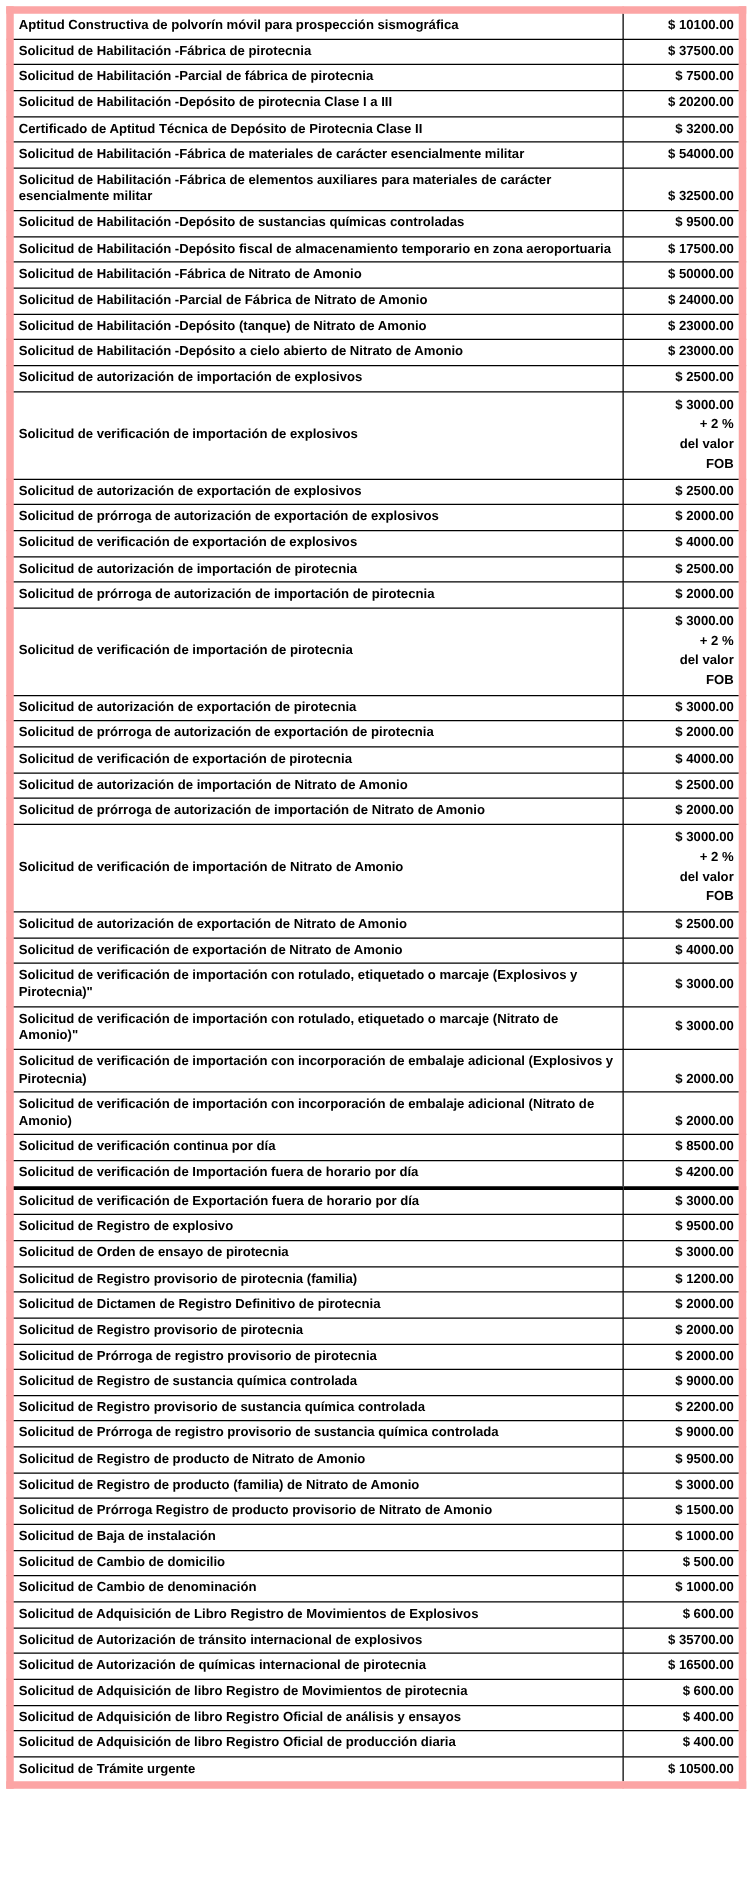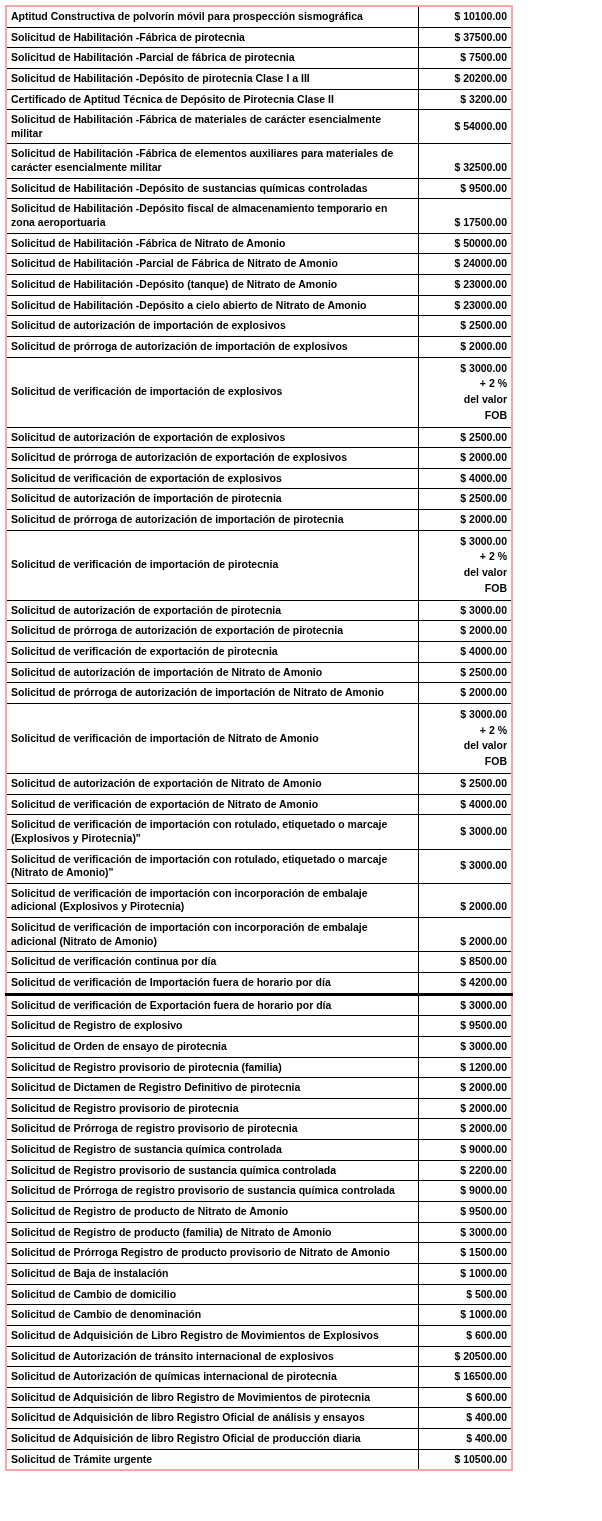--- a/index.html
+++ b/index.html
@@ -9,24 +9,24 @@
   }
   .page {
     width: 602px;
     min-height: 1521px;
     background: #ffffff;
     box-sizing: border-box;
     padding: 5px 5px 0 5px;
     font-family: "Liberation Sans", "DejaVu Sans", sans-serif;
   }
   table.fee-table {
-    width: 508px;
+    width: 592px;
     border-collapse: collapse;
     table-layout: fixed;
-    border: 2px solid #fca5a5;
+    border: 6px solid #fca5a5;
   }
   table.fee-table td {
     border: 1px solid #000000;
     color: #000000;
     font-size: 10.5px;
     font-weight: 700;
     line-height: 1.3;
     padding: 3px 4px;
     vertical-align: middle;
     overflow: hidden;
@@ -109,24 +109,20 @@
         </tr>
         <tr>
           <td class="service-cell">Solicitud de Habilitación -Depósito a cielo abierto de Nitrato de Amonio</td>
           <td class="fee-cell">$ 23000.00</td>
         </tr>
         <tr>
           <td class="service-cell">Solicitud de autorización de importación de explosivos</td>
           <td class="fee-cell">$ 2500.00</td>
         </tr>
         <tr>
-          <td class="service-cell">Solicitud de prórroga de autorización de importación de explosivos</td>
-          <td class="fee-cell">$ 2000.00</td>
-        </tr>
-        <tr>
           <td class="service-cell">Solicitud de verificación de importación de explosivos</td>
           <td class="fee-cell valign-top">
             <div class="fee-line">$ 3000.00</div>
             <div class="fee-line">+ 2 %</div>
             <div class="fee-line">del valor</div>
             <div class="fee-line">FOB</div>
           </td>
         </tr>
         <tr>
           <td class="service-cell">Solicitud de autorización de exportación de explosivos</td>
@@ -281,21 +277,21 @@
         <tr>
           <td class="service-cell">Solicitud de Cambio de denominación</td>
           <td class="fee-cell">$ 1000.00</td>
         </tr>
         <tr>
           <td class="service-cell">Solicitud de Adquisición de Libro Registro de Movimientos de Explosivos</td>
           <td class="fee-cell">$ 600.00</td>
         </tr>
         <tr>
           <td class="service-cell">Solicitud de Autorización de tránsito internacional de explosivos</td>
-          <td class="fee-cell">$ 20500.00</td>
+          <td class="fee-cell">$ 35700.00</td>
         </tr>
         <tr>
           <td class="service-cell">Solicitud de Autorización de químicas internacional de pirotecnia</td>
           <td class="fee-cell">$ 16500.00</td>
         </tr>
         <tr>
           <td class="service-cell">Solicitud de Adquisición de libro Registro de Movimientos de pirotecnia</td>
           <td class="fee-cell">$ 600.00</td>
         </tr>
         <tr>

